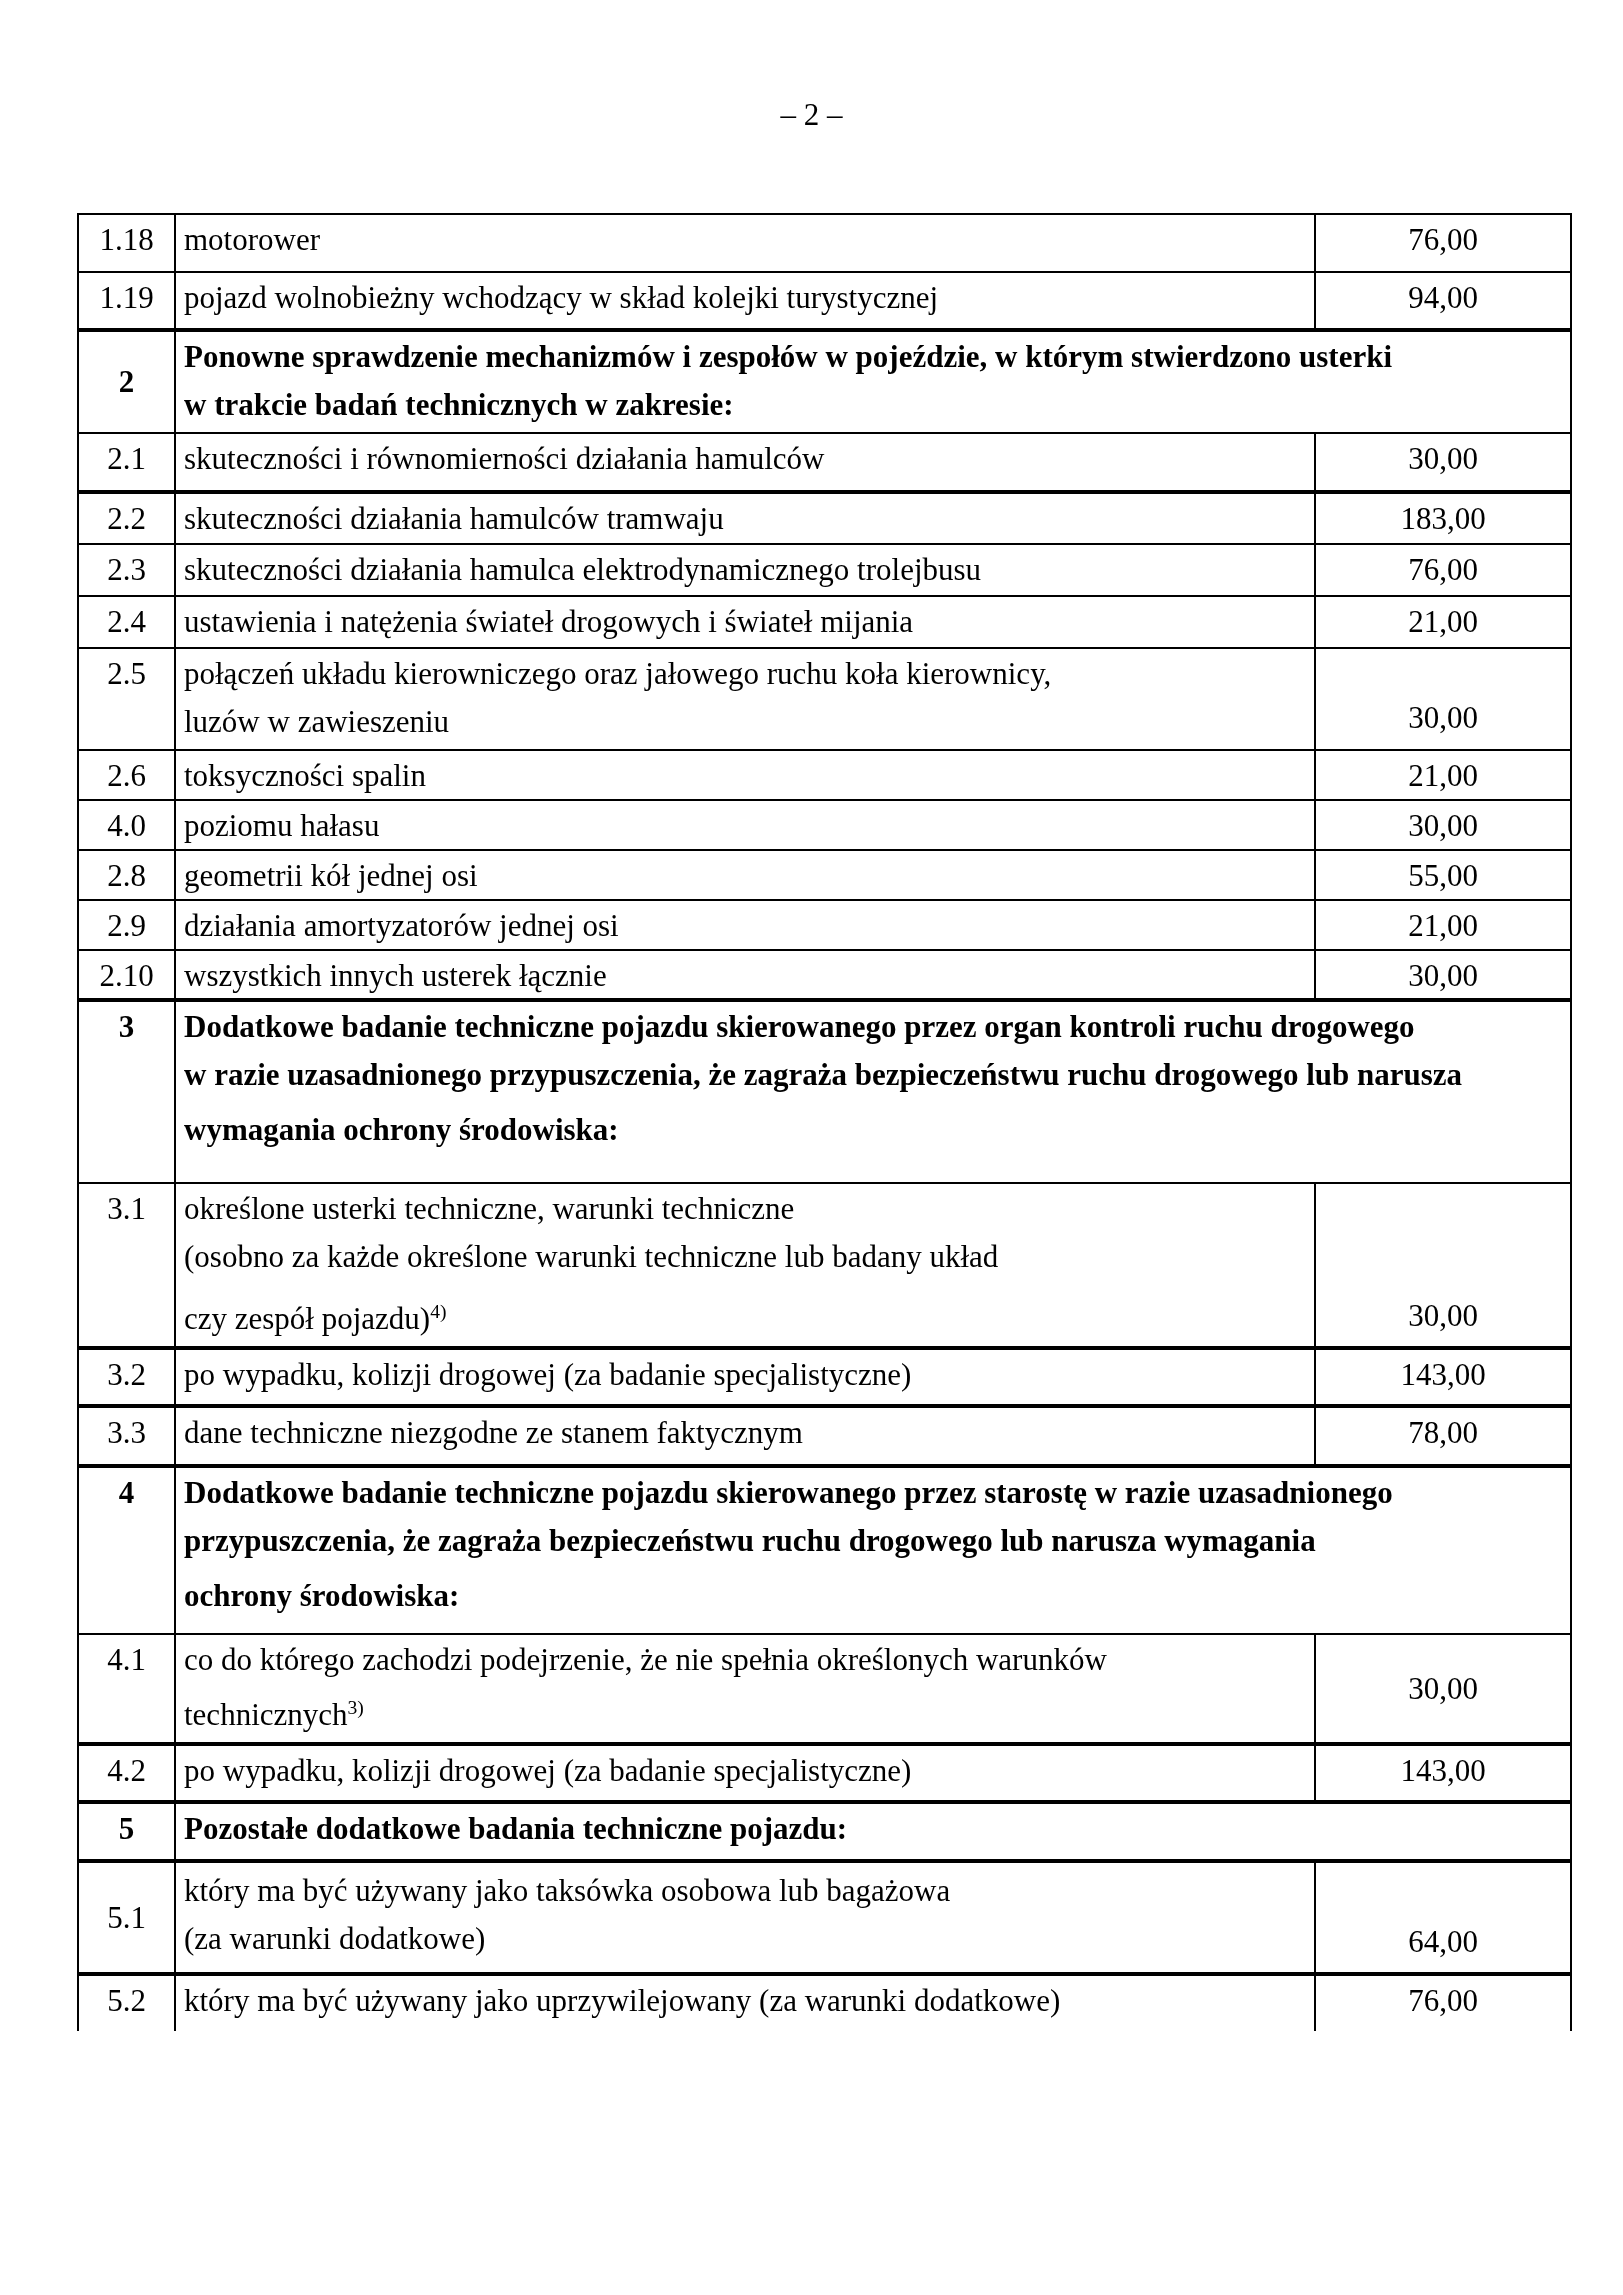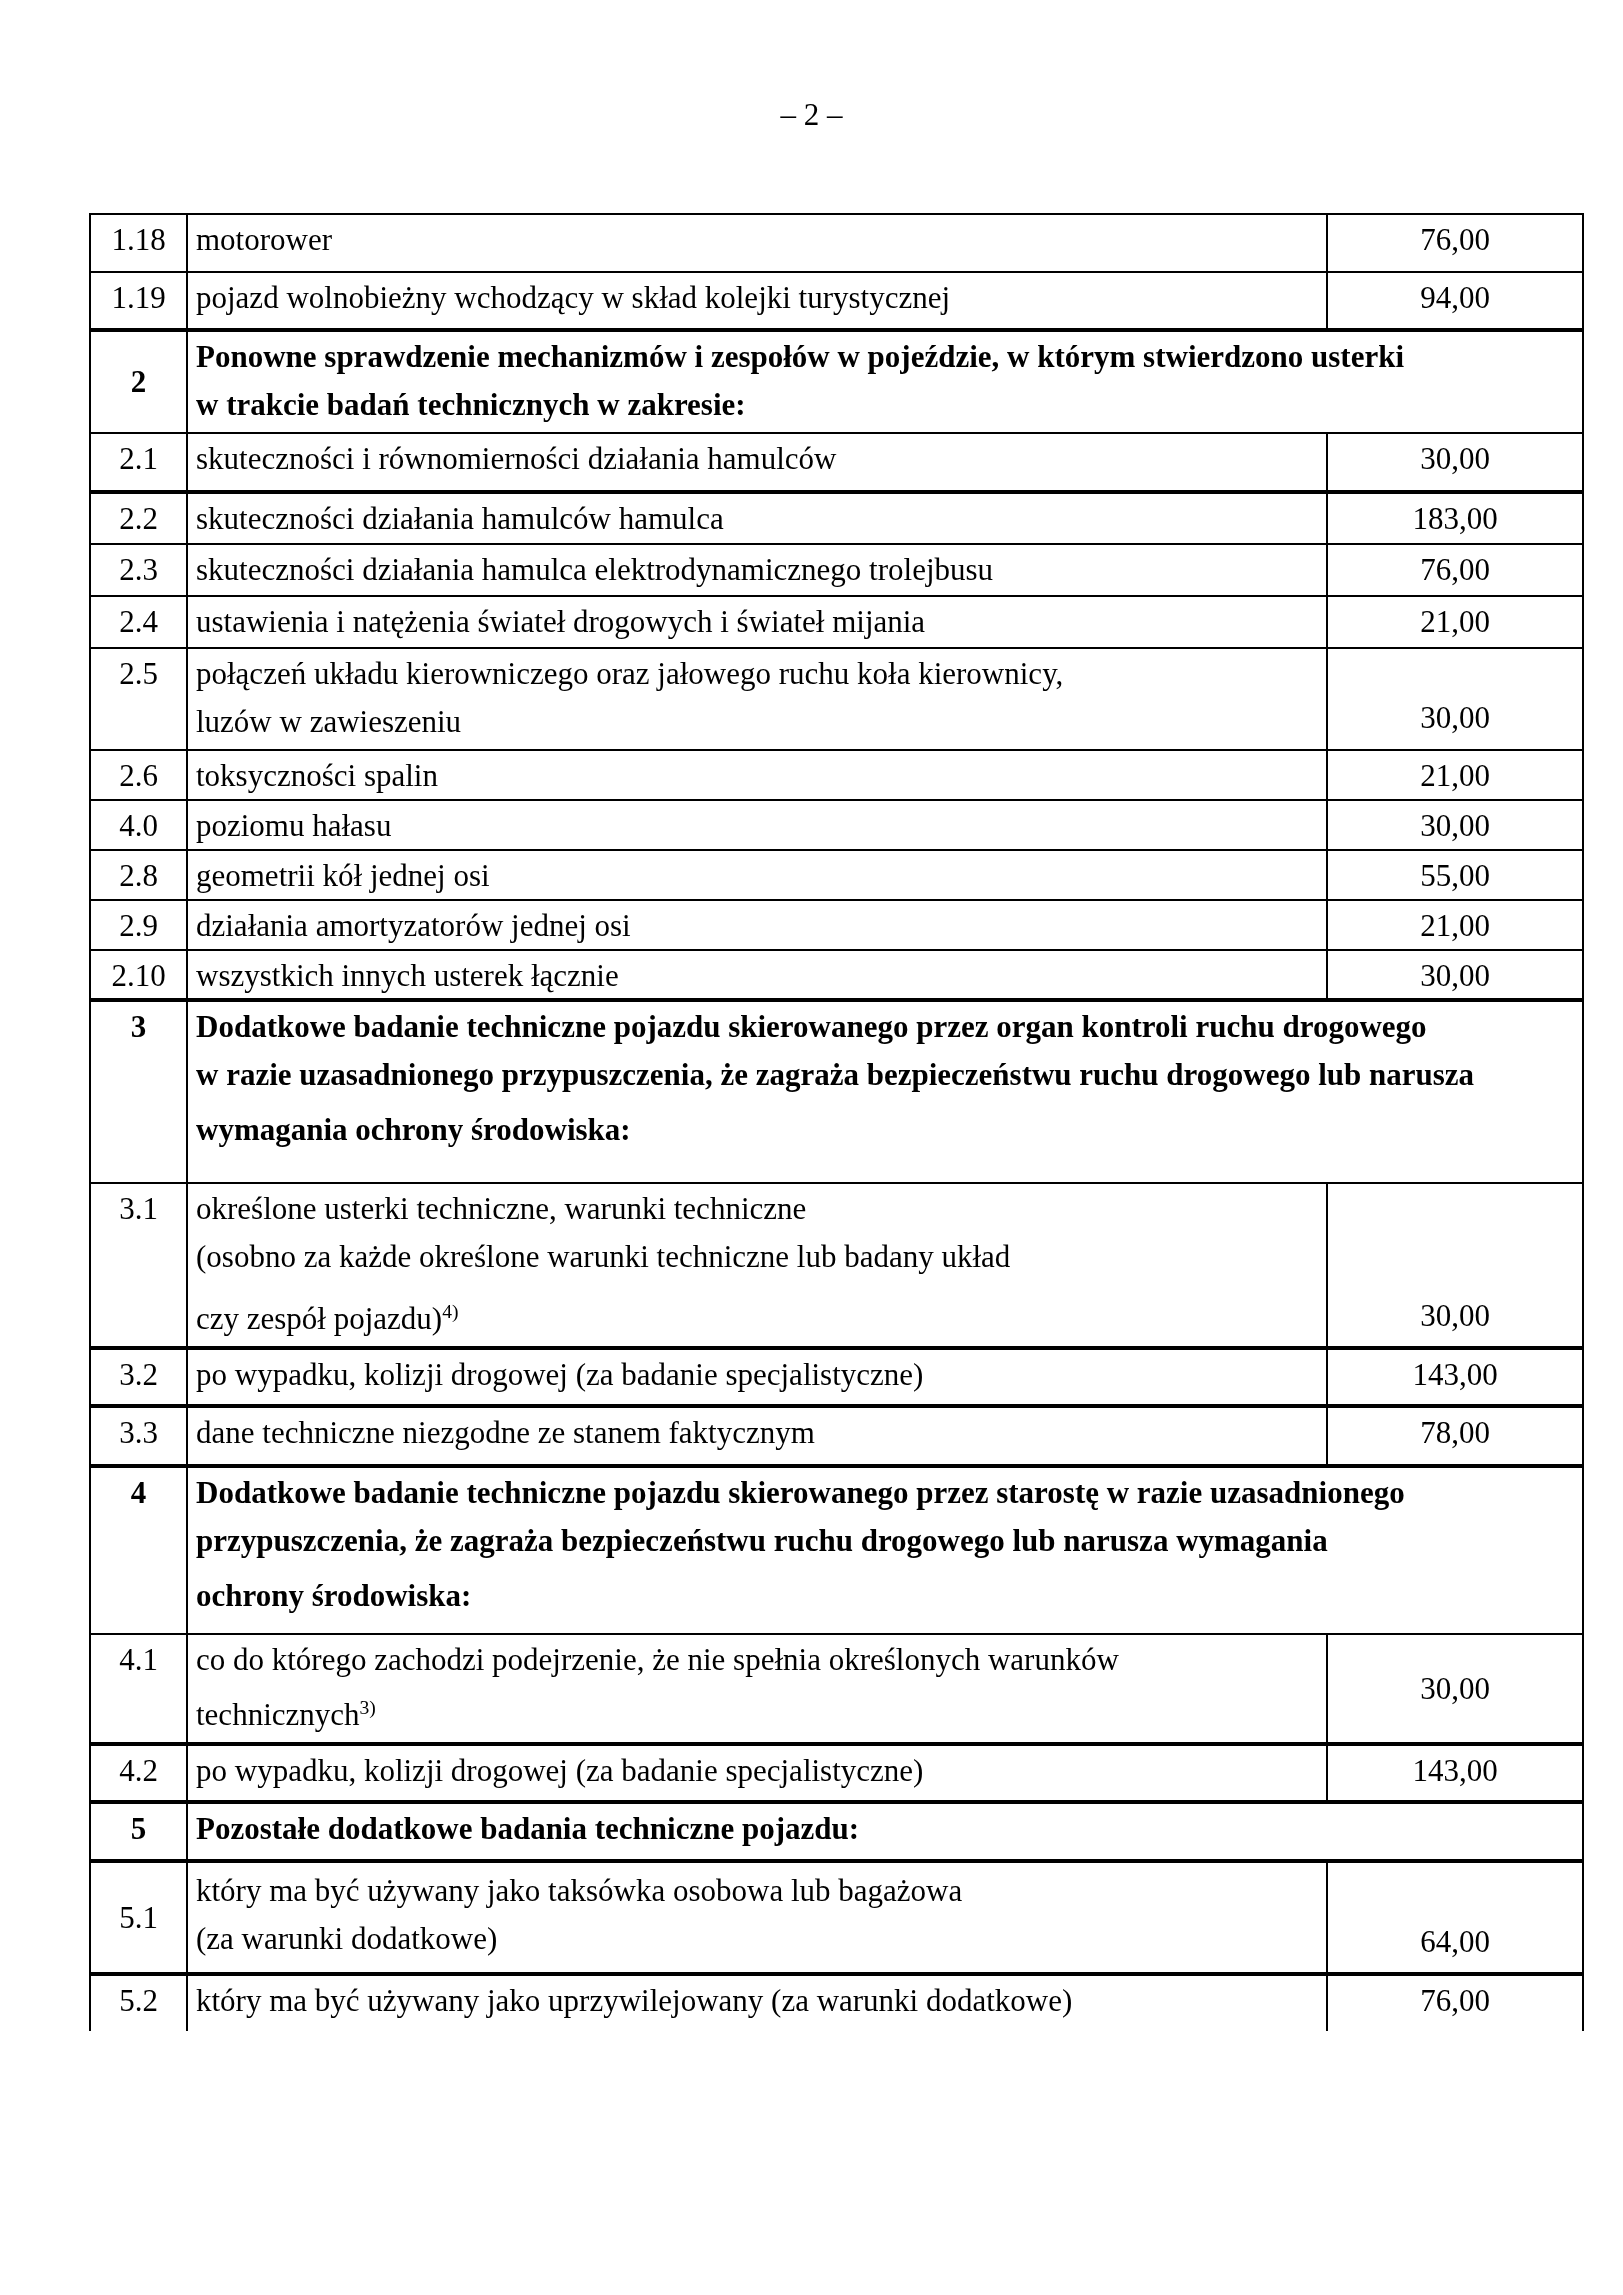--- a/index.html
+++ b/index.html
@@ -12,21 +12,21 @@
   }
   .page-number{
     position:absolute;
     top:98px;left:0;width:1623px;
     text-align:center;
     font-size:31px;
     line-height:34px;
   }
   table.fees{
     position:absolute;
-    left:89px;top:213px;
+    left:77px;top:213px;
     width:1493px;
     border-collapse:collapse;
     table-layout:fixed;
     font-size:31px;
   }
   td{
     border:2.6px solid #000;
     vertical-align:top;
     padding:3.9px 0 0 0;
     overflow:hidden;
@@ -101,21 +101,21 @@
         <td class="num">2.1</td>
         <td class="desc">
             <span class="ln">skuteczności i równomierności działania hamulców</span>
           </td>
         <td class="val">30,00</td>
       </tr>
 
       <tr class="h80">
         <td class="num">2.2</td>
         <td class="desc">
-            <span class="ln">skuteczności działania hamulców hamulca</span>
+            <span class="ln">skuteczności działania hamulców tramwaju</span>
           </td>
         <td class="val">183,00</td>
       </tr>
 
       <tr class="h80">
         <td class="num">2.3</td>
         <td class="desc">
             <span class="ln">skuteczności działania hamulca elektrodynamicznego trolejbusu</span>
           </td>
         <td class="val">76,00</td>

